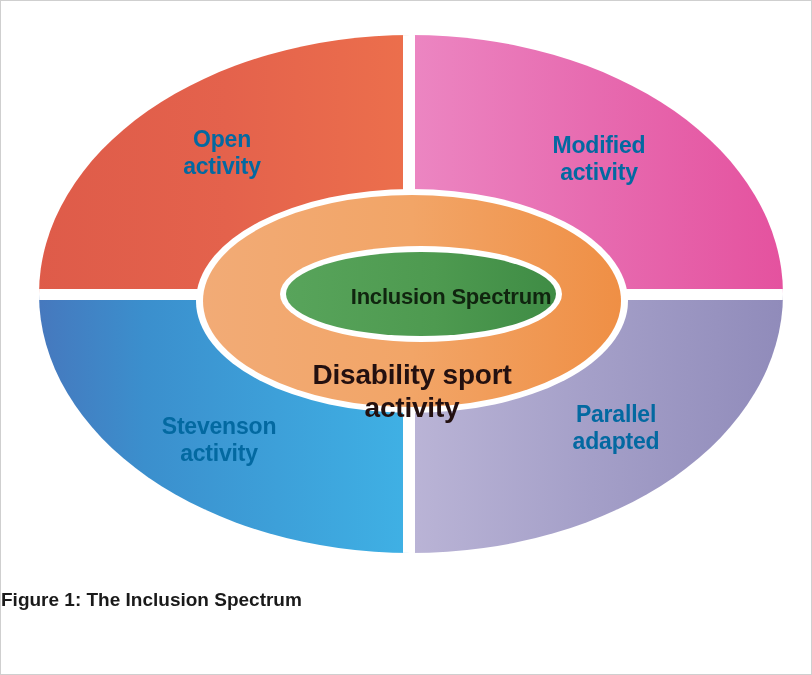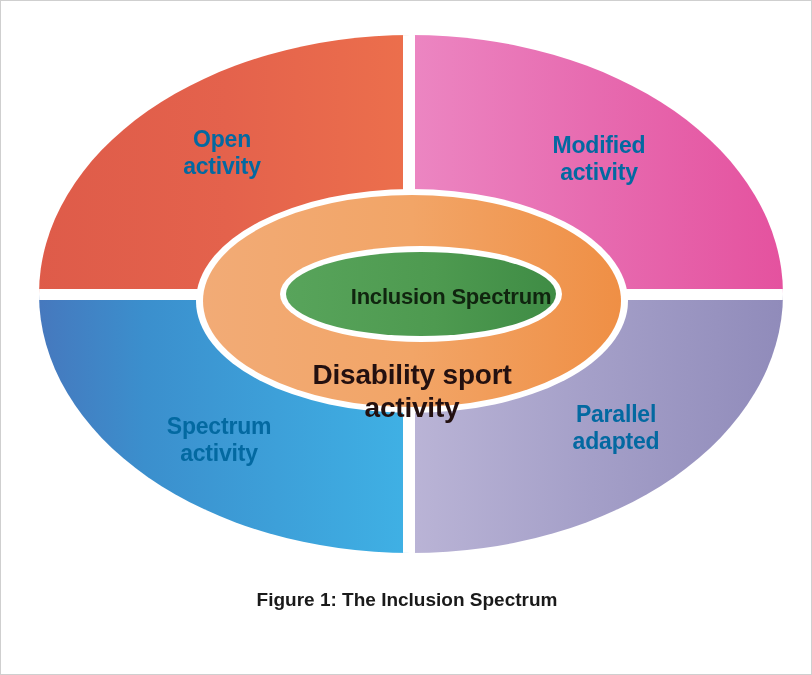--- a/index.html
+++ b/index.html
@@ -70,21 +70,20 @@
     color: #10250f;
     margin-left: 40px;
   }
 
   
   .caption {
     position: absolute;
     left: 0;
     top: 586px;
     width: 812px;
-    text-align: center;
     color: #1a1a1a;
     font-weight: bold;
     font-size: 19px;
     line-height: 1.42;
     font-family: "Liberation Sans", sans-serif;
   }
   .caption-line { display: block; }
   .caption sup {
     font-size: 0.62em;
     vertical-align: super;
@@ -155,21 +154,21 @@
 
       <ellipse cx="420" cy="293" rx="135" ry="42" fill="url(#gradInclusion)"></ellipse>
     </svg>
 
     <div class="ring-label quad-label" id="label-open">Open
 activity</div>
 
     <div class="ring-label quad-label" id="label-modified">Modified
 activity</div>
 
-    <div class="ring-label quad-label" id="label-separate">Spectrum
+    <div class="ring-label quad-label" id="label-separate">Stevenson
 activity</div>
 
     <div class="ring-label quad-label" id="label-parallel">Parallel
 adapted</div>
 
     <div class="ring-label" id="label-disability">Disability sport activity</div>
 
     <div class="ring-label" id="label-inclusion">Inclusion Spectrum</div>
   </div>
 

